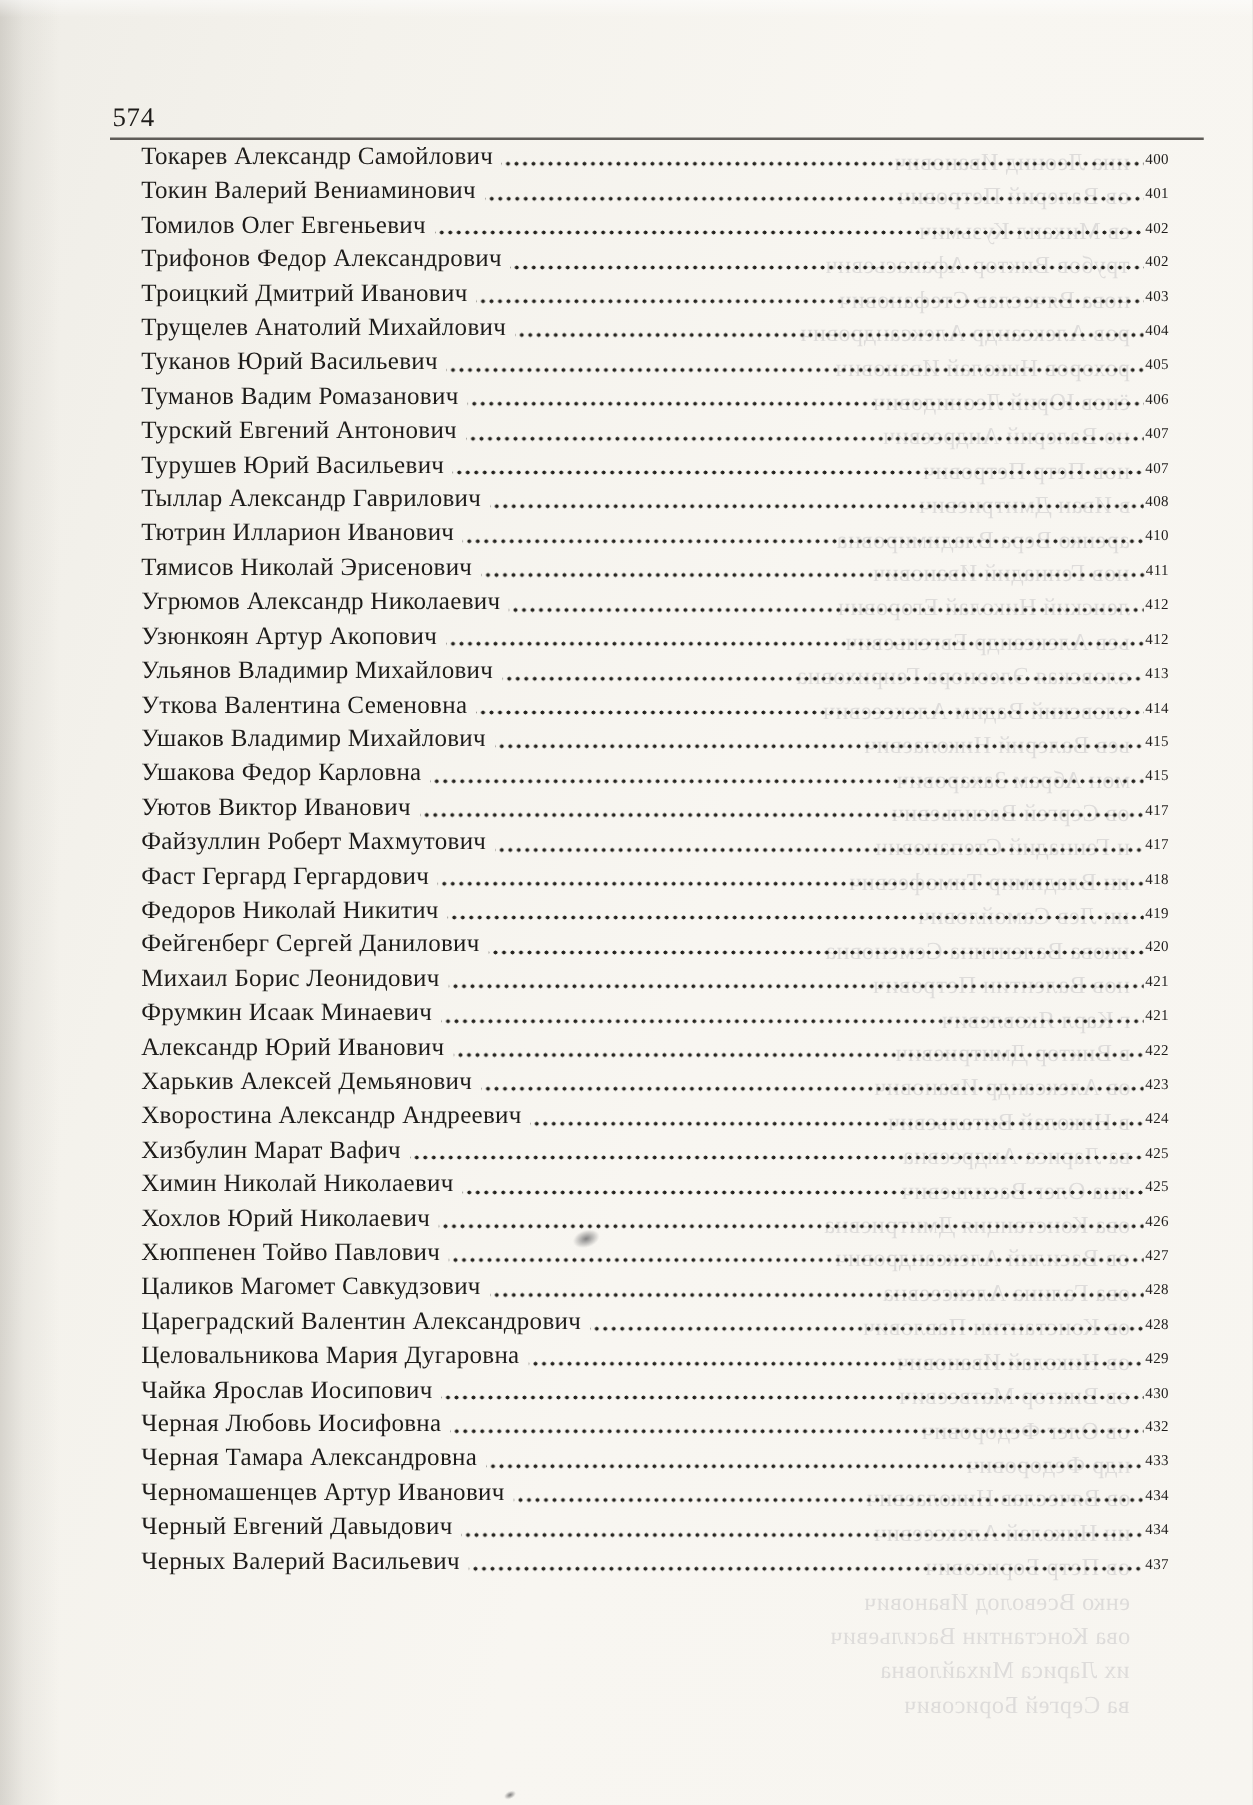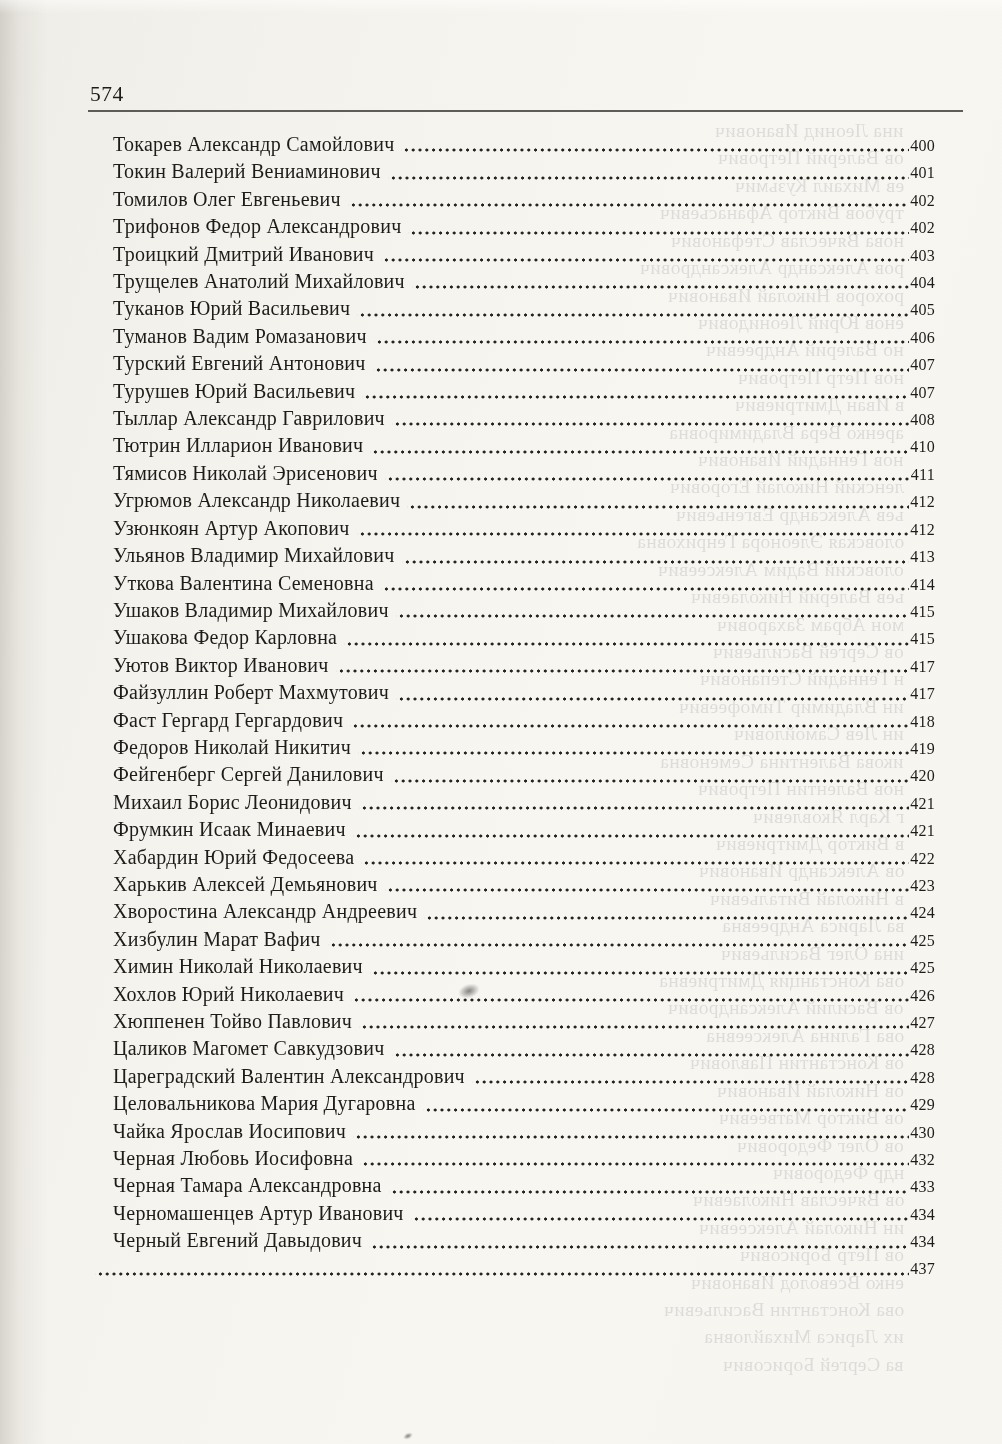--- a/index.html
+++ b/index.html
@@ -25,38 +25,38 @@
   }
   .header-pagenum{
     position:absolute;left:90px;top:82px;
     font-size:21.5px;letter-spacing:0.5px;
   }
   .header-rule{
     position:absolute;left:88px;top:110px;width:875px;height:2px;
     background:#45423e;opacity:0.85;
   }
   .rows{
-    position:absolute;left:88px;top:131px;width:847px;
+    position:absolute;left:88px;top:112px;width:847px;
   }
   .row{
     display:flex;align-items:baseline;
     height:27.42px;line-height:27.42px;
     font-size:20px;letter-spacing:0.25px;
     white-space:nowrap;
   }
   .row .name{padding-left:25px;flex:0 0 auto;}
   .row .leader{
     flex:1 1 auto;align-self:stretch;
     margin-left:7px;margin-right:1px;
     background-image:radial-gradient(circle,#26241f 1.35px,rgba(0,0,0,0) 1.8px);
     background-size:6.8px 4px;
     background-repeat:repeat-x;
     background-position:left 2px bottom 6px;
   }
-  .row .pg{flex:0 0 auto;font-size:16px;}
+  .row .pg{flex:0 0 auto;font-size:12px;}
   
   .ghosts{position:absolute;inset:0;pointer-events:none;}
   .ghost{
     position:absolute;right:98px;
     transform:scaleX(-1);
     color:#84848e;opacity:0.22;
     font-size:19.5px;letter-spacing:0.3px;
     white-space:nowrap;
     font-family:"Liberation Serif","DejaVu Serif",serif;
   }
@@ -256,21 +256,21 @@
         <span class="name">Михаил Борис Леонидович</span>
         <span class="leader"></span>
         <span class="pg">421</span>
       </div>
       <div class="row">
         <span class="name">Фрумкин Исаак Минаевич</span>
         <span class="leader"></span>
         <span class="pg">421</span>
       </div>
       <div class="row">
-        <span class="name">Хабардин Юрий Федосеева</span>
+        <span class="name">Александр Юрий Иванович</span>
         <span class="leader"></span>
         <span class="pg">422</span>
       </div>
       <div class="row">
         <span class="name">Харькив Алексей Демьянович</span>
         <span class="leader"></span>
         <span class="pg">423</span>
       </div>
       <div class="row">
         <span class="name">Хворостина Александр Андреевич</span>
@@ -331,20 +331,21 @@
         <span class="name">Черномашенцев Артур Иванович</span>
         <span class="leader"></span>
         <span class="pg">434</span>
       </div>
       <div class="row">
         <span class="name">Черный Евгений Давыдович</span>
         <span class="leader"></span>
         <span class="pg">434</span>
       </div>
       <div class="row">
+        <span class="name">Черных Валерий Васильевич</span>
         <span class="leader"></span>
         <span class="pg">437</span>
       </div>
     </div>
 
   <div class="smudge1"></div>
   <div class="smudge2"></div>
 </div>
 
 </body></html>

